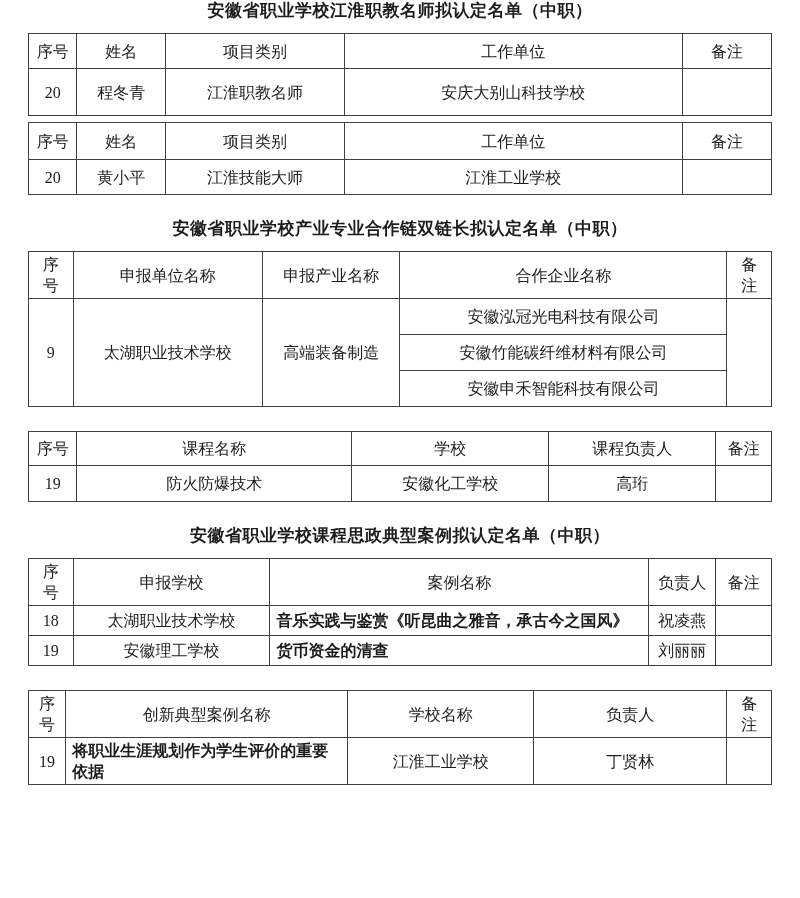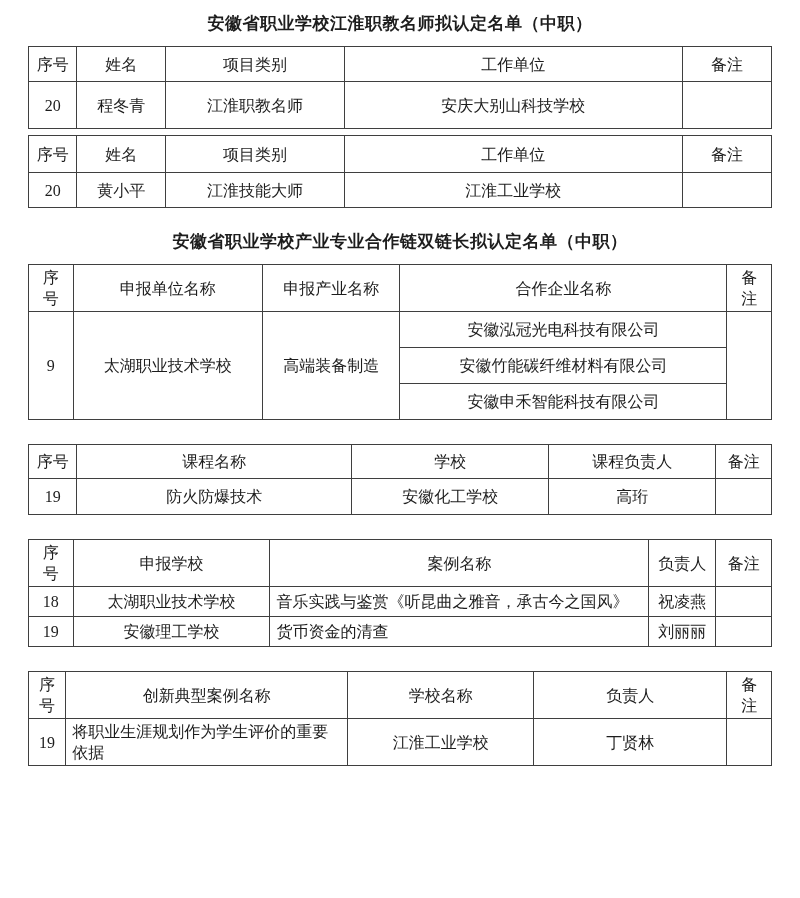--- a/index.html
+++ b/index.html
@@ -13,39 +13,39 @@
   body { height: 898px; }
   .doc { width: 744px; margin: 0 auto; }
   .sec-title {
     font-size: 17px;
     font-weight: bold;
     text-align: center;
     line-height: 20px;
     margin-bottom: 12px;
     letter-spacing: 0.5px;
   }
-  .mt-first { padding-top: 14px; }
+  .mt-first { padding-top: 1px; }
   .mt-small { margin-top: 6px; }
   .mt-big   { margin-top: 24px; }
   table.tbl {
     width: 744px;
     border-collapse: collapse;
     table-layout: fixed;
     font-size: 16px;
   }
   .tbl th, .tbl td {
     border: 1px solid #3f3f3f;
     text-align: center;
     vertical-align: middle;
     padding: 2px 6px;
     line-height: 21px;
     overflow: hidden;
   }
   .tbl th { font-weight: normal; }
-  .tbl td.left { text-align: left; }
+  .tbl td.left { text-align: left; font-weight: bold; }
   .t1 th { height: 35px; } .t1 td { height: 47px; }
   .t2 th { height: 37px; } .t2 td { height: 35px; }
   .t3 th { height: 35px; } .t3 td { height: 36px; }
   .t4 th { height: 34px; } .t4 td { height: 36px; }
   .t5 th { height: 33px; } .t5 td { height: 30px; }
   .t6 th { height: 47px; } .t6 td { height: 47px; }
 </style>
 </head>
 <body>
 
@@ -173,20 +173,21 @@
           <td>防火防爆技术</td>
           <td>安徽化工学校</td>
           <td>高珩</td>
           <td></td>
         </tr>
       </tbody>
     </table>
   </section>
 
   <section class="sec mt-big">
+    <h2 class="sec-title">安徽省职业学校课程思政典型案例拟认定名单（中职）</h2>
     <table class="tbl t5">
       <colgroup>
         <col style="width:6%">
           <col style="width:26.5%">
           <col style="width:51%">
           <col style="width:9%">
           <col style="width:7.5%">
       </colgroup>
       <thead>
         <tr>

